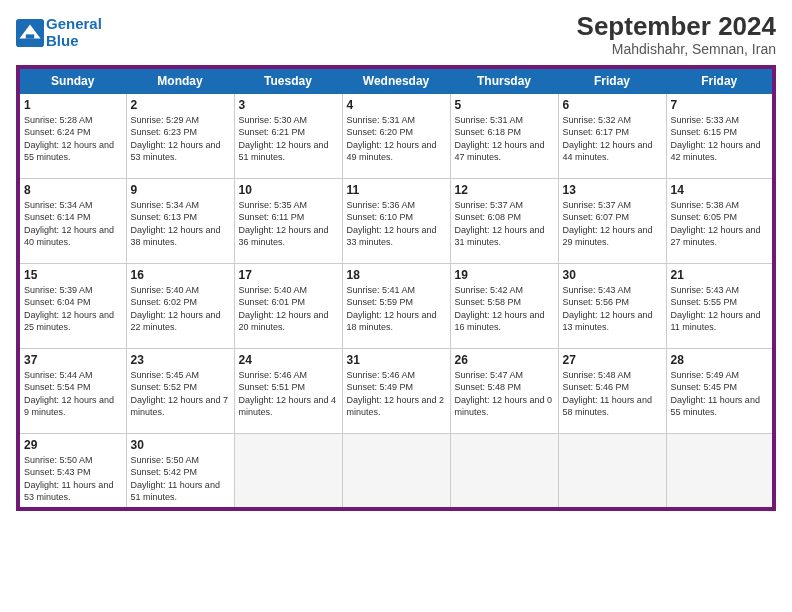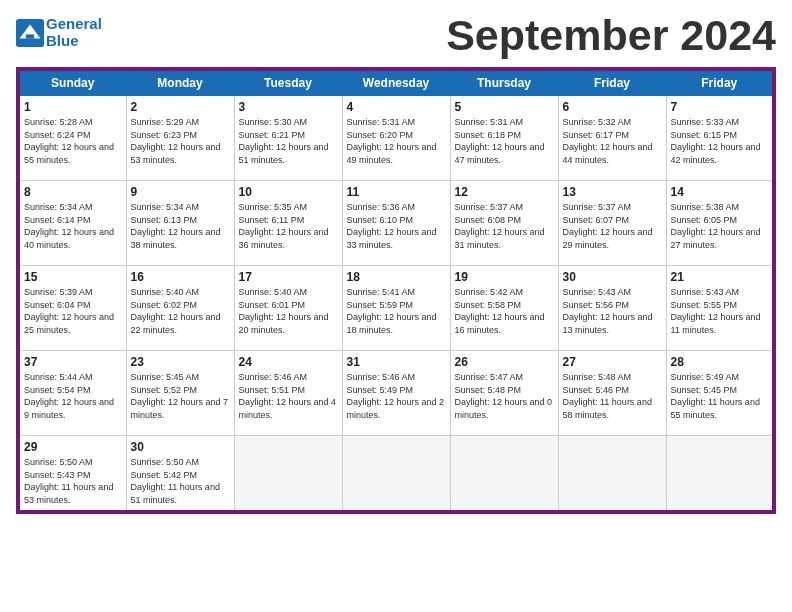--- a/index.html
+++ b/index.html
@@ -30,21 +30,21 @@
     }
     .logo-icon {
       width: 28px;
       height: 28px;
       margin-right: 2px;
     }
     .title-block {
       text-align: right;
     }
     .month-title {
-      font-size: 43px;
+      font-size: 26px;
       font-weight: bold;
       color: #333;
       line-height: 1.1;
     }
     .subtitle {
       font-size: 14px;
       color: #555;
     }
     .calendar {
       flex: 1;
@@ -105,20 +105,21 @@
         <polygon points="20,8 35,28 5,28" fill="white"></polygon>
         <rect x="14" y="22" width="12" height="6" fill="#1a6db5"></rect>
       </svg>
       <div>
         <div style="font-size:15px;font-weight:bold;color:#1a6db5;line-height:1.1;">General</div>
         <div style="font-size:15px;font-weight:bold;color:#1a6db5;line-height:1.1;">Blue</div>
       </div>
     </div>
     <div class="title-block">
       <div class="month-title">September 2024</div>
+      <div class="subtitle">Mahdishahr, Semnan, Iran</div>
     </div>
   </div>
 
   <table class="calendar">
     <thead>
       <tr>
         <th>Sunday</th>
         <th>Monday</th>
         <th>Tuesday</th>
         <th>Wednesday</th>

